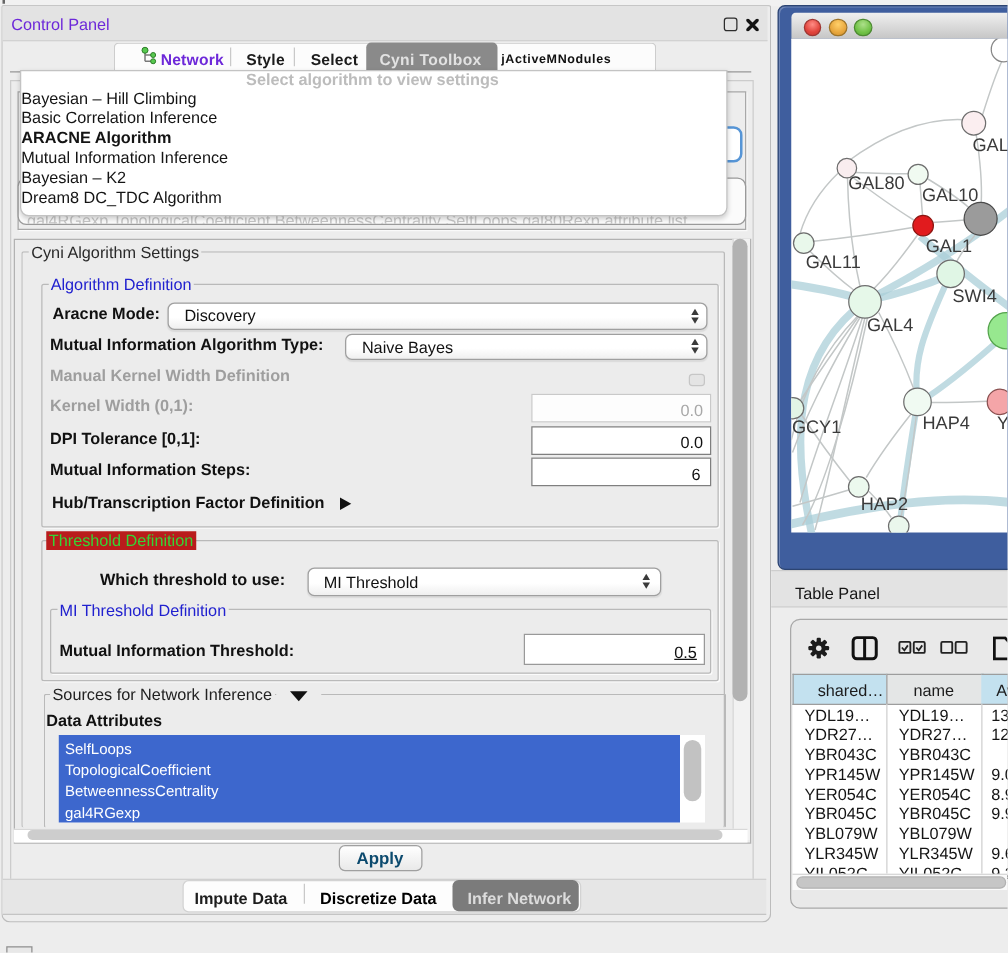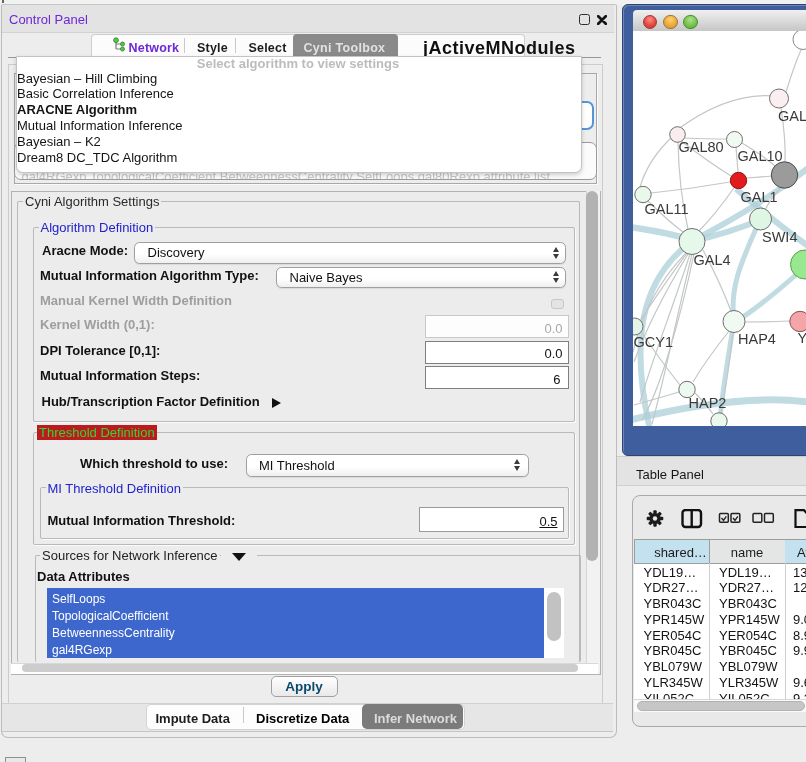--- a/index.html
+++ b/index.html
@@ -45,21 +45,21 @@
   <circle cx="10.5" cy="7" r="2" fill="#57c84f" stroke="#2e7d2a" stroke-width="0.8"></circle>
   <circle cx="10.5" cy="12" r="2" fill="#57c84f" stroke="#2e7d2a" stroke-width="0.8"></circle>
 </svg>
 <div class="ab b" style="left:128.5px;top:40.5px;font-size:12.5px;letter-spacing:0.2px;line-height:14px;color:#6d28d9;">Network</div>
 <div class="ab" style="left:184px;top:38px;width:1px;height:15px;background:#c9c9c9;"></div>
 <div class="ab b" style="left:197px;top:40.5px;font-size:12.5px;letter-spacing:0.2px;line-height:14px;color:#1c1c1c;">Style</div>
 <div class="ab" style="left:235px;top:38px;width:1px;height:15px;background:#c9c9c9;"></div>
 <div class="ab b" style="left:248.5px;top:40.5px;font-size:12.5px;letter-spacing:0.2px;line-height:14px;color:#1c1c1c;">Select</div>
 <div class="ab" style="left:292.5px;top:33.5px;width:105.5px;height:24px;background:#8a8a8a;border-radius:4px 4px 0 0;"></div>
 <div class="ab b" style="left:303.5px;top:40.5px;font-size:12.5px;letter-spacing:0.3px;line-height:14px;color:#e2e2e2;">Cyni Toolbox</div>
-<div class="ab b" style="left:423px;top:40.5px;font-size:18px;letter-spacing:0.5px;line-height:14px;color:#111;">jActiveMNodules</div>
+<div class="ab b" style="left:401px;top:40.5px;font-size:10px;letter-spacing:0.5px;line-height:14px;color:#111;">jActiveMNodules</div>
 
 <div class="ab" style="left:8px;top:64px;width:593px;height:639px;border:1px solid #cccccc;background:#ededed;"></div>
 
 <div class="ab" style="left:13.5px;top:73px;width:581px;height:109px;border:1px solid #a8a8a8;box-shadow:1px 1px 0 rgba(255,255,255,.7);"></div>
 <div class="ab" style="left:571px;top:101px;width:18.5px;height:24.5px;border:2.5px solid #5695d6;border-radius:7px;background:#fff;"></div>
 <div class="ab" style="left:13.5px;top:142px;width:581px;height:36px;border:1px solid #9a9a9a;border-radius:7px;background:#fbfbfb;overflow:hidden;">
   <div class="ab t13" style="left:7px;top:26px;color:#c6c6c6;">gal4RGexp TopologicalCoefficient BetweennessCentrality SelfLoops gal80Rexp attribute list</div>
 </div>
 
 <div class="ab" style="left:10.5px;top:190.5px;width:588px;height:482px;border:1px solid #b2b2b2;background:#ececec;"></div>

